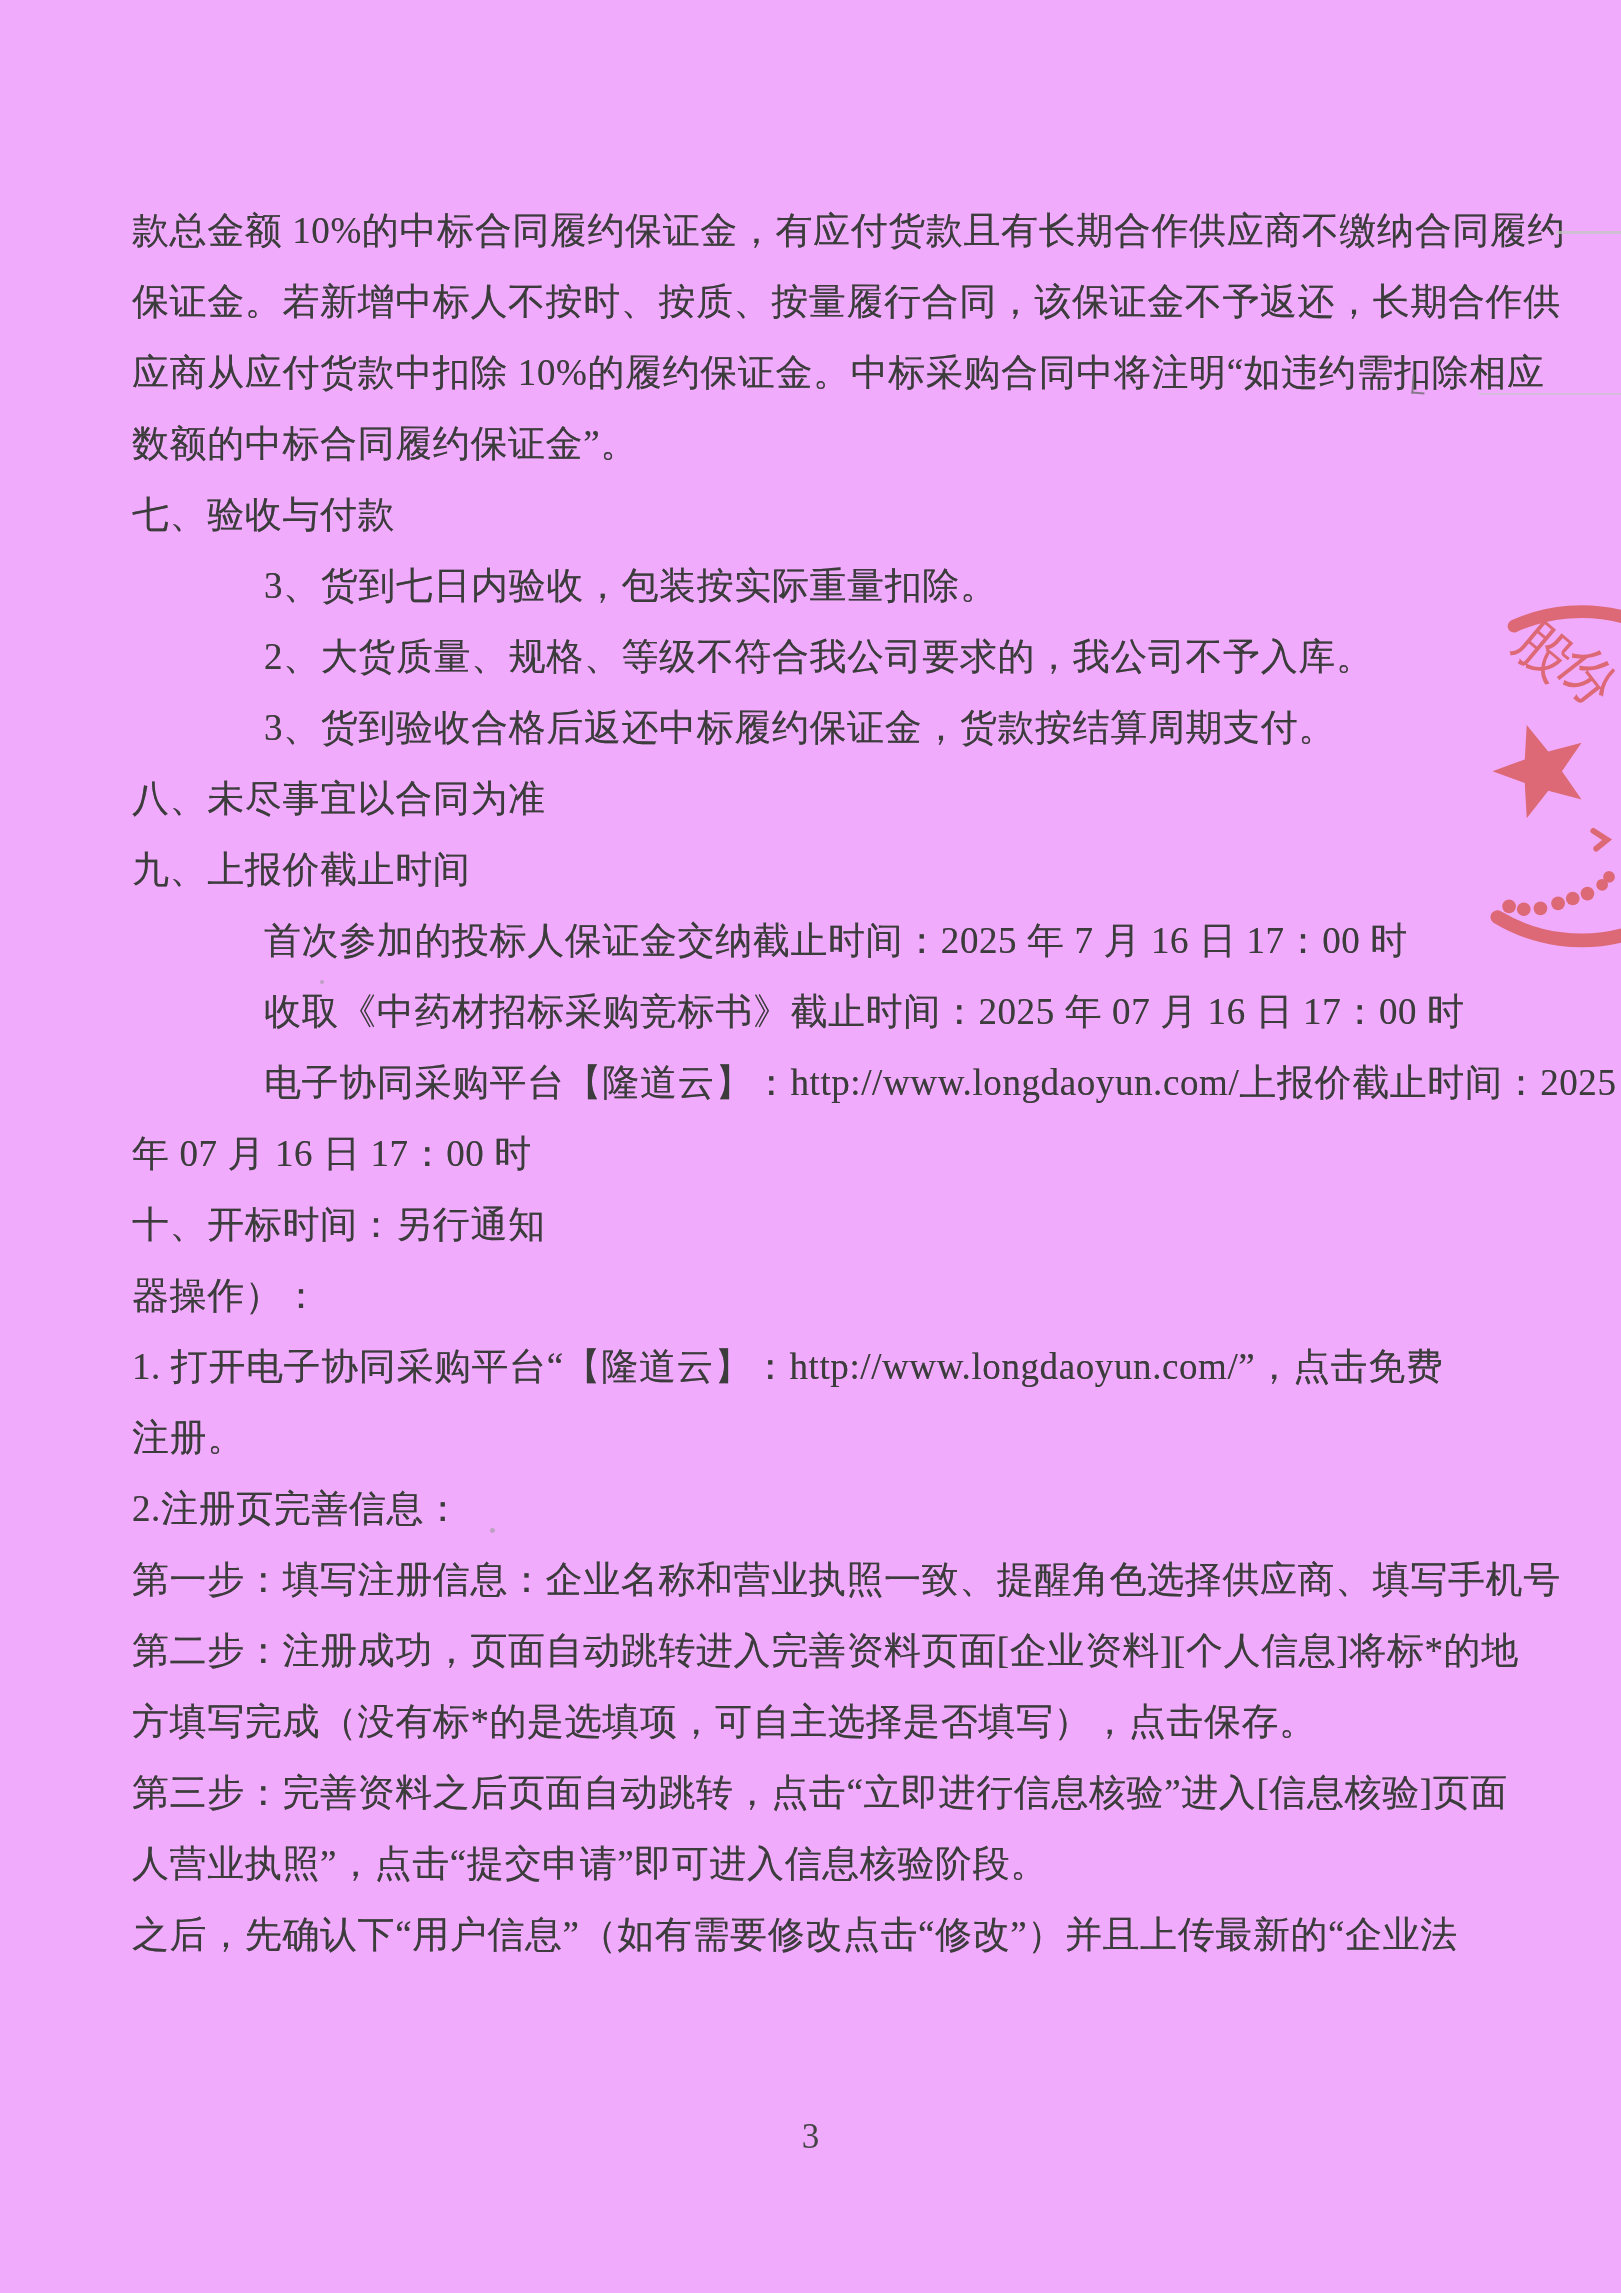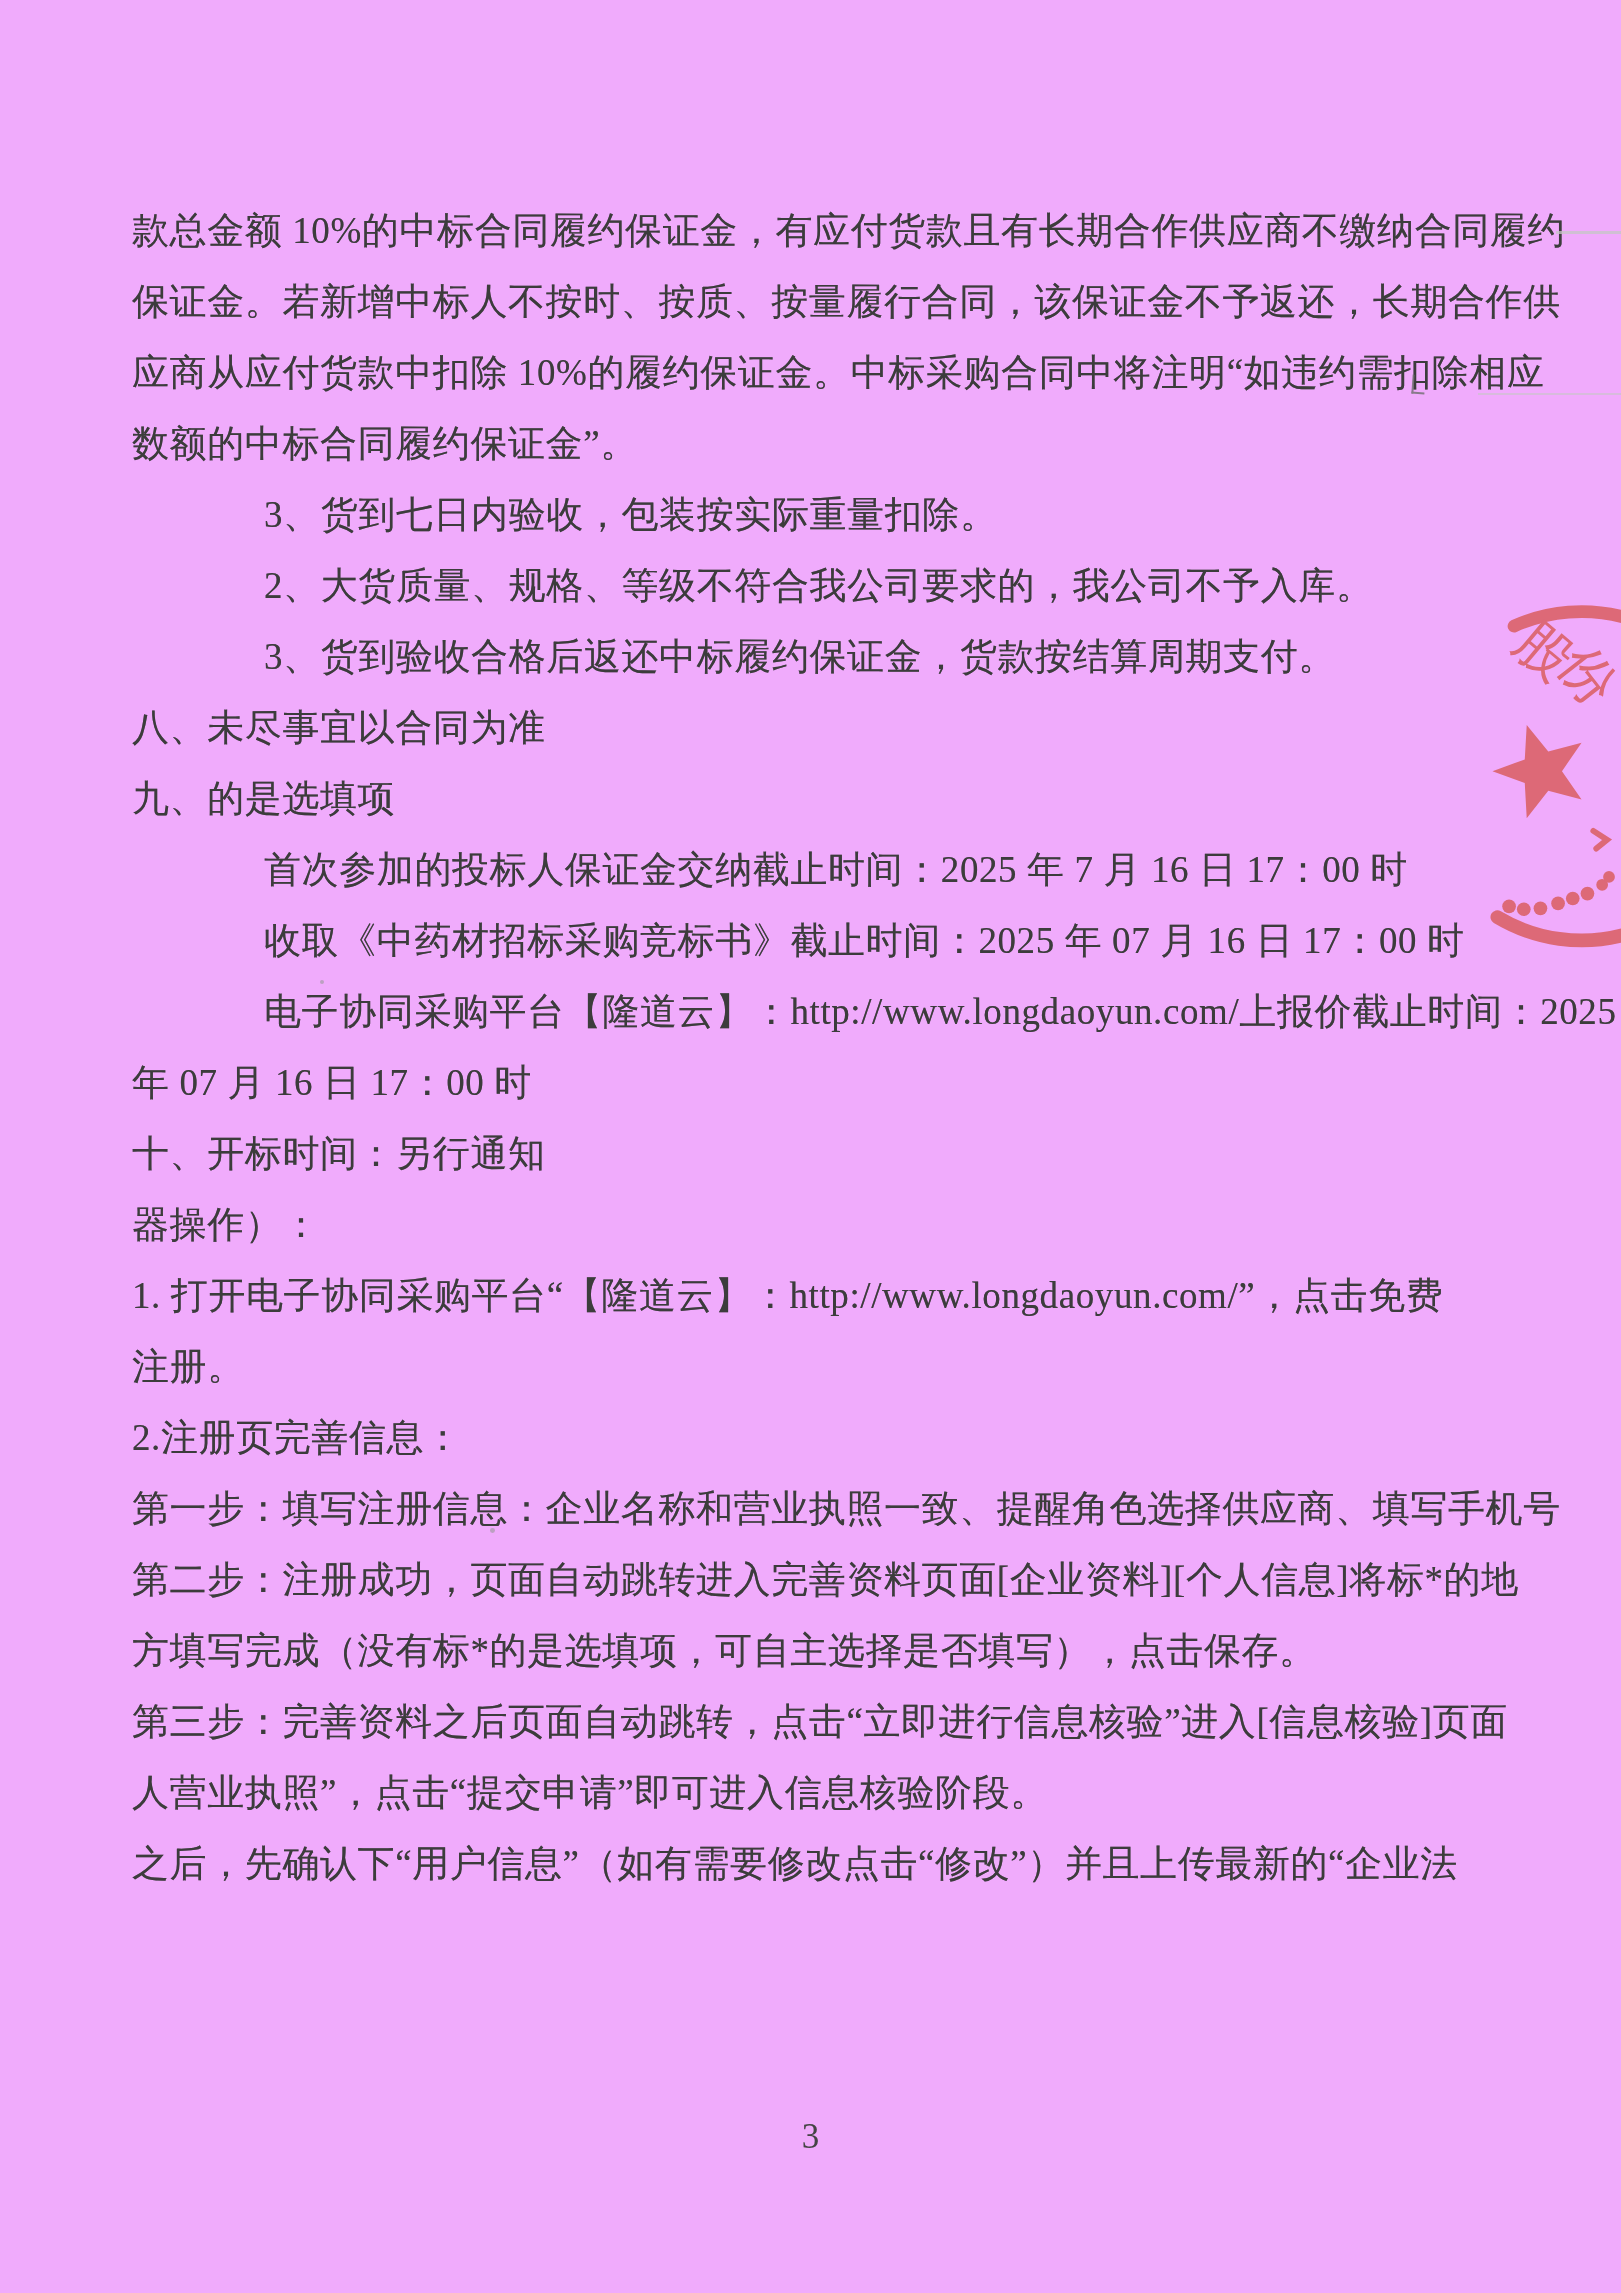--- a/index.html
+++ b/index.html
@@ -29,25 +29,26 @@
 </head>
 <body>
 
 <div class="page">
 
   <div class="doc-body">
       <div class="line">款总金额 10%的中标合同履约保证金，有应付货款且有长期合作供应商不缴纳合同履约</div>
       <div class="line">保证金。若新增中标人不按时、按质、按量履行合同，该保证金不予返还，长期合作供</div>
       <div class="line">应商从应付货款中扣除 10%的履约保证金。中标采购合同中将注明“如违约需扣除相应</div>
       <div class="line">数额的中标合同履约保证金”。</div>
+      <div class="line">七、验收与付款</div>
       <div class="line ind">3、货到七日内验收，包装按实际重量扣除。</div>
       <div class="line ind">2、大货质量、规格、等级不符合我公司要求的，我公司不予入库。</div>
       <div class="line ind">3、货到验收合格后返还中标履约保证金，货款按结算周期支付。</div>
       <div class="line">八、未尽事宜以合同为准</div>
-      <div class="line">九、的是选填项</div>
+      <div class="line">九、上报价截止时间</div>
       <div class="line ind">首次参加的投标人保证金交纳截止时间：2025 年 7 月 16 日 17：00 时</div>
       <div class="line ind">收取《中药材招标采购竞标书》截止时间：2025 年 07 月 16 日 17：00 时</div>
       <div class="line ind">电子协同采购平台【隆道云】：http://www.longdaoyun.com/上报价截止时间：2025</div>
       <div class="line">年 07 月 16 日 17：00 时</div>
       <div class="line">十、开标时间：另行通知</div>
       <div class="line">器操作）：</div>
       <div class="line">1. 打开电子协同采购平台“【隆道云】：http://www.longdaoyun.com/”，点击免费</div>
       <div class="line">注册。</div>
       <div class="line">2.注册页完善信息：</div>
       <div class="line">第一步：填写注册信息：企业名称和营业执照一致、提醒角色选择供应商、填写手机号</div>

